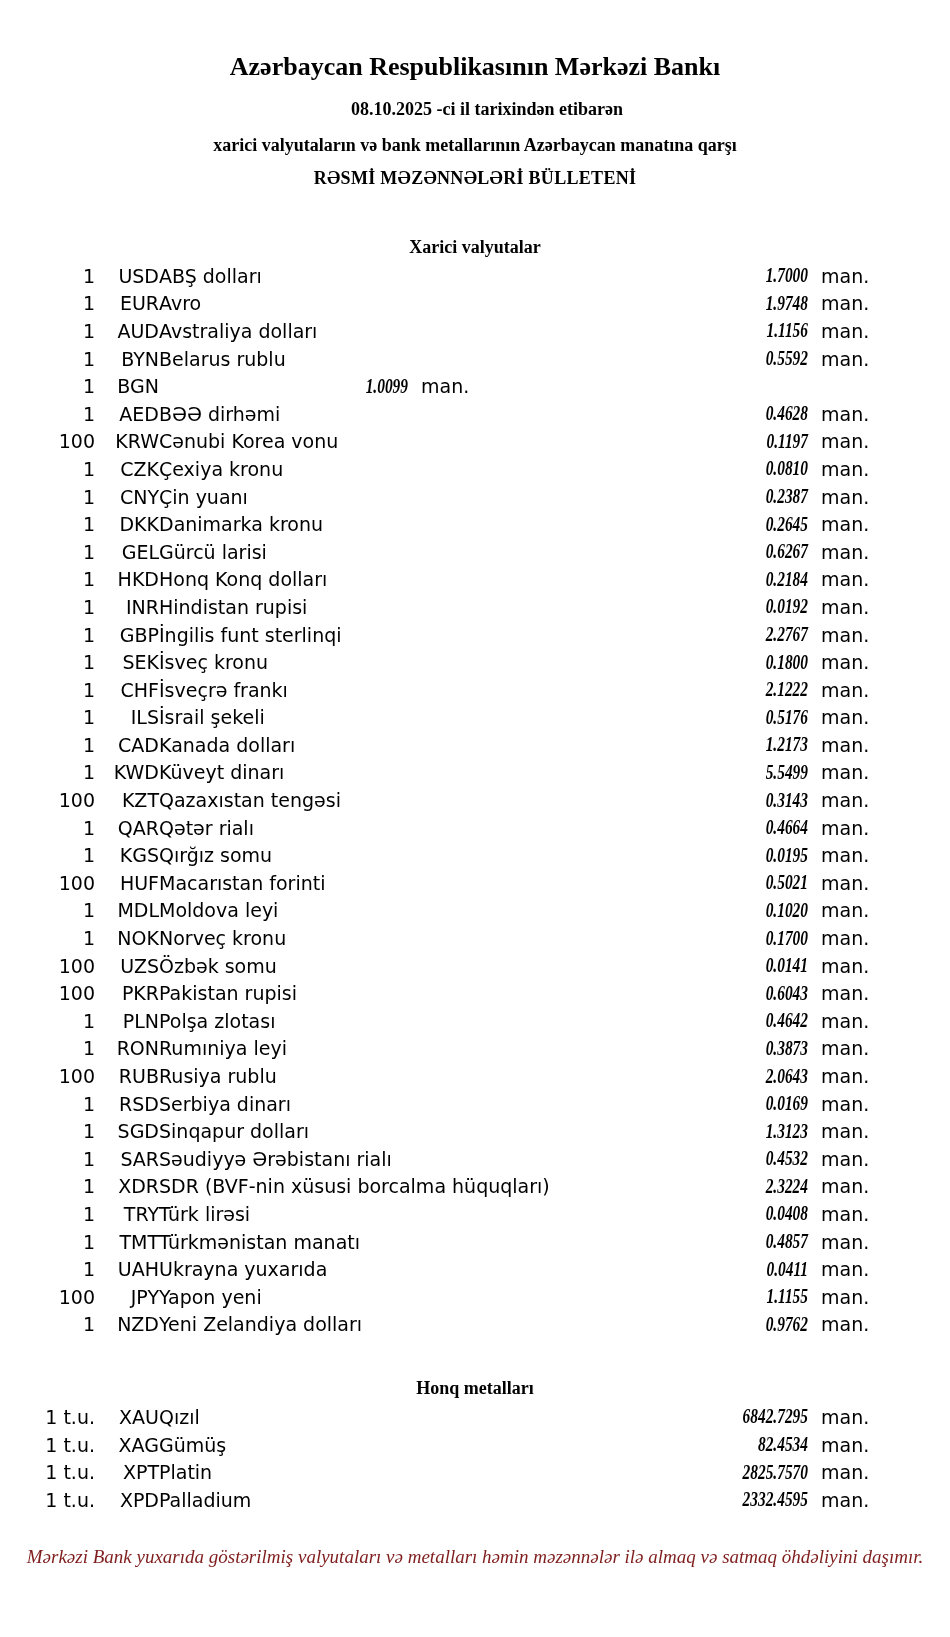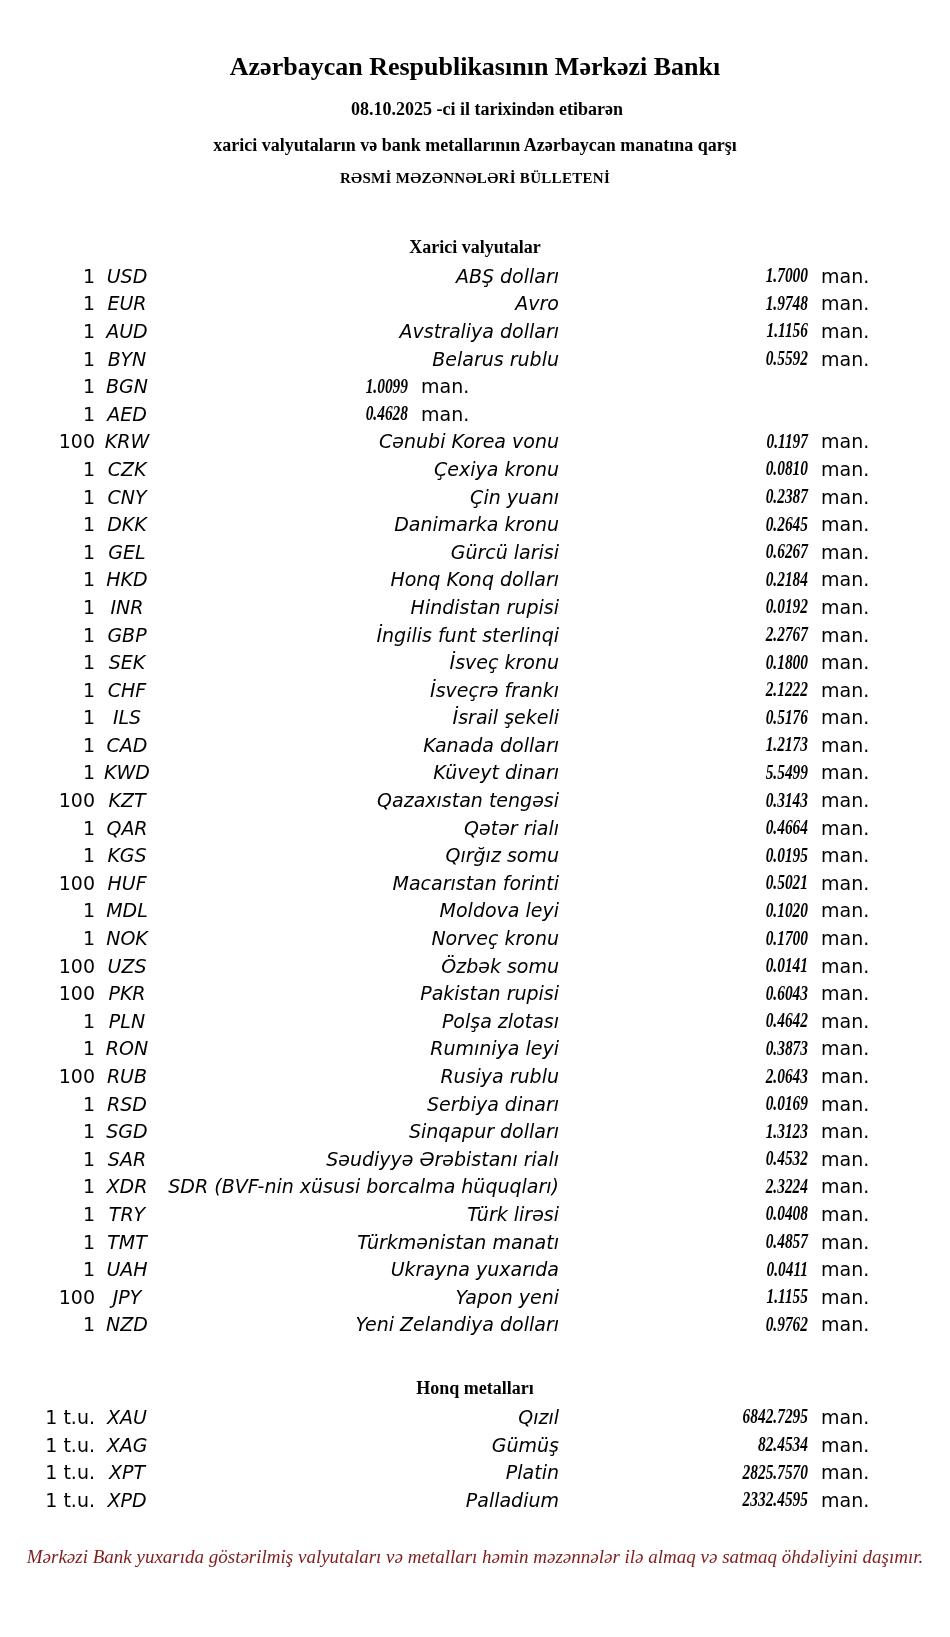--- a/index.html
+++ b/index.html
@@ -23,41 +23,41 @@
     font-weight:700; font-size:18px; line-height:22px;padding-left:24px;
   }
   .subtitle {
     margin-top:14px; text-align:center;
     font-family:"Liberation Serif", serif;
     font-weight:700; font-size:18px; line-height:22px;
   }
   .bulletin-title {
     margin-top:11px; text-align:center;
     font-family:"Liberation Serif", serif;
-    font-weight:700; font-size:15px; line-height:23px;
+    font-weight:700; font-size:18px; line-height:23px;
     letter-spacing:0.3px;
   }
   .section-heading {
     text-align:center;
     font-family:"Liberation Serif", serif;
     font-weight:700; font-size:18px; line-height:22px;
   }
   .currencies-heading { margin-top:46px; }
   .metals-heading { margin-top:39px; }
 
   .table { margin-top:4px; }
   .row {
     display:flex; align-items:center;
     height:27.6px;
     font-family:"DejaVu Sans", sans-serif;
     font-size:19px;
   }
   .c-qty  { width:95px; text-align:right; white-space:pre; }
-  .c-code { width:64px; text-align:center;font-style:italic; }
-  .c-name { width:400px; text-align:right; white-space:nowrap;font-style:italic; }
+  .c-code { width:64px; text-align:right; }
+  .c-name { width:400px; text-align:left; white-space:nowrap; }
   .c-rate {
     width:249px; text-align:right; white-space:nowrap;
     font-family:"Liberation Serif", serif;
     font-weight:700; font-style:italic; font-size:20px;
     transform:scaleX(0.77); transform-origin:100% 50%;
   }
   .c-man  { margin-left:13px; }
 
   .footer-note {
     margin-top:31px; text-align:center;
@@ -113,20 +113,21 @@
   <div class="row">
     <span class="c-qty">1</span>
     <span class="c-code">BGN</span>
     <span class="c-rate">1.0099</span>
     <span class="c-man">man.</span>
   </div>
 
   <div class="row">
     <span class="c-qty">1</span>
     <span class="c-code">AED</span>
+    <span class="c-name">BƏƏ dirhəmi</span>
     <span class="c-rate">0.4628</span>
     <span class="c-man">man.</span>
   </div>
 
   <div class="row">
     <span class="c-qty">100</span>
     <span class="c-code">KRW</span>
     <span class="c-name">Cənubi Korea vonu</span>
     <span class="c-rate">0.1197</span>
     <span class="c-man">man.</span>

